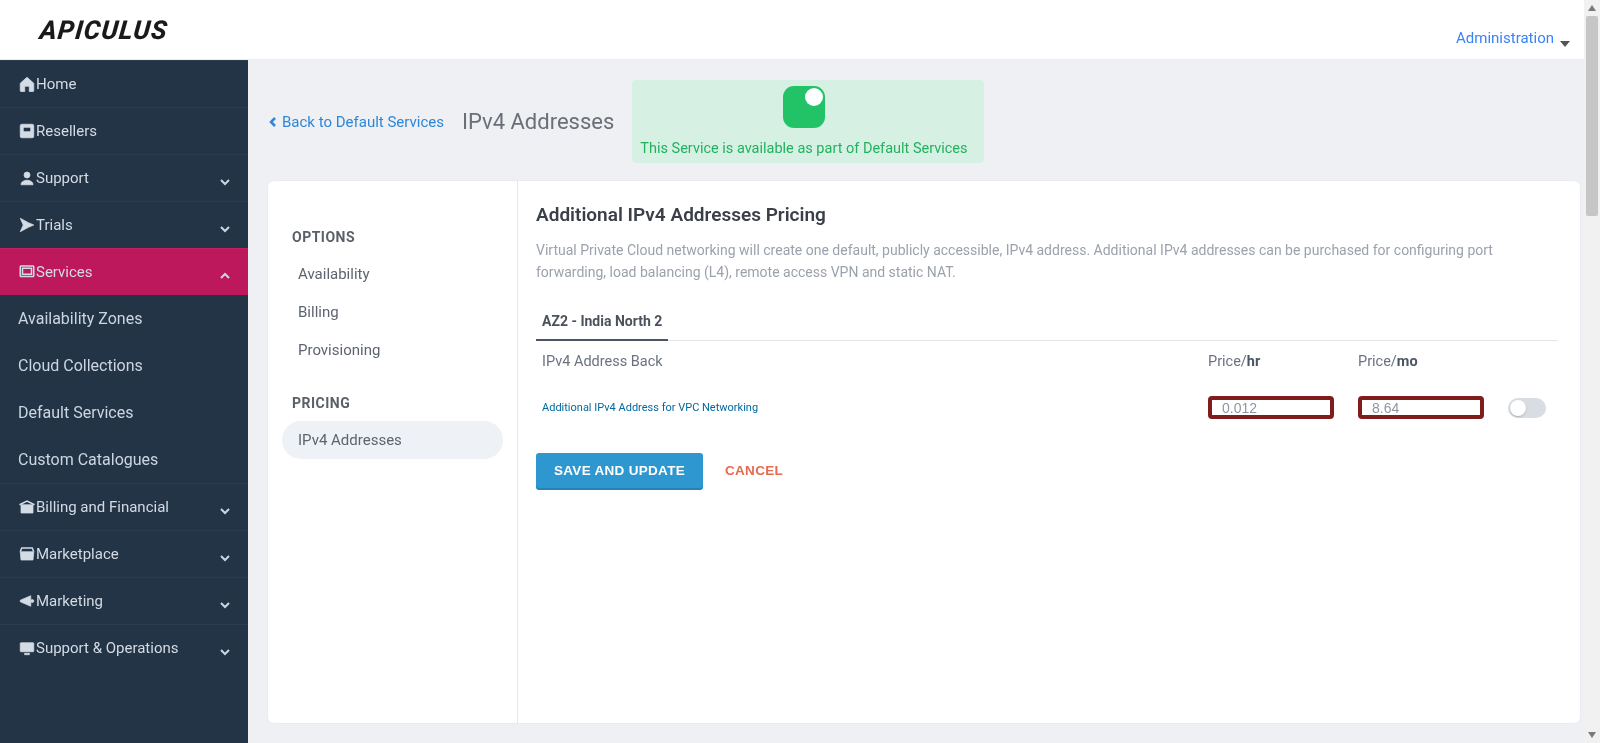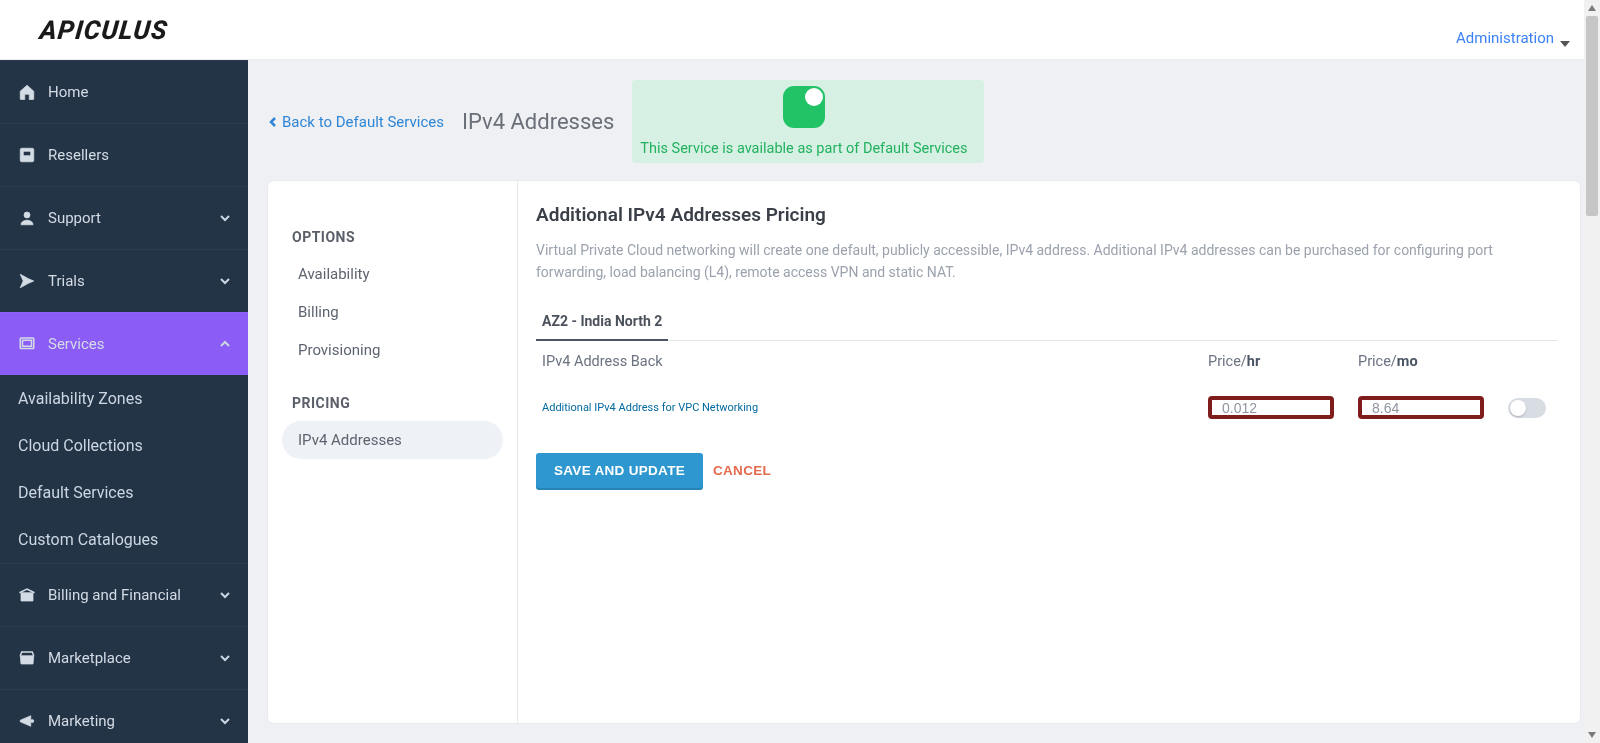--- a/index.html
+++ b/index.html
@@ -10,22 +10,22 @@
   .header { height:60px; display:flex; align-items:center; justify-content:space-between; padding:0 30px 0 40px; border-bottom:1px solid #eaecef; background:#fff; }
   .logo { font-weight:800; font-size:26px; letter-spacing:1px; color:#1a1a1a; font-style:italic; transform:skewX(-6deg); }
   .admin-dd { display:flex; align-items:flex-end; gap:6px; color:#3b82f6; cursor:pointer; font-size:15px;margin-top:16px; }
   .caret-down { width:0; height:0; border-left:5px solid transparent; border-right:5px solid transparent; border-top:6px solid #555; }
 
   
   .body { flex:1; display:flex; min-height:0; }
 
   
   .sidebar { width:248px; background:#243447; color:#d3dbe4; display:flex; flex-direction:column; overflow-y:auto; }
-  .side-item { display:flex; padding:22px 18px; gap:12px; font-size:15px; cursor:pointer; border-top:1px solid rgba(255,255,255,0.04); position:relative; }
-  .side-item.active { background:#8b5cf6; }
+  .side-item { display:flex; align-items:center; padding:14px 18px; gap:0; font-size:15px; cursor:pointer; border-top:1px solid rgba(255,255,255,0.04); position:relative; }
+  .side-item.active { background:#be185d; }
   .side-icon { width:18px; height:18px; display:inline-flex; align-items:center; justify-content:center; flex:0 0 18px; }
   .side-icon svg { width:18px; height:18px; fill:#d3dbe4; stroke:#d3dbe4; }
   .side-label { flex:1; }
   .chev { width:10px; height:10px; }
   .chev svg { width:10px; height:10px; stroke:#cbd6e2; fill:none; stroke-width:2; }
   .side-sub { padding:14px 18px 14px 18px; font-size:16px; color:#cbd6e2; cursor:pointer; }
 
   
   .main { flex:1; background:#eef0f3; display:flex; flex-direction:column; min-width:0; }
 
@@ -58,21 +58,21 @@
   .grid-head { font-size:14.5px; color:#6b7280; }
   .col-name { flex:1; padding-left:6px; }
   .col-hr, .col-mo { width:140px; }
   .col-toggle { width:50px; }
   .unit { font-weight:700; color:#4b5563; }
 
   .price-input { width:126px; height:23px; border:4px solid #7f1d1d; border-radius:4px; padding:0 10px; font-size:14px; color:#8f96a1; }
   .small-toggle { width:38px; height:20px; border-radius:10px; background:#d8dde4; position:relative; }
   .small-toggle .knob { width:16px; height:16px; border-radius:50%; background:#fff; position:absolute; top:2px; left:2px; box-shadow:0 1px 2px rgba(0,0,0,0.2); }
 
-  .actions { display:flex; gap:10px; align-items:center; margin-top:26px; }
+  .actions { display:flex; gap:22px; align-items:center; margin-top:26px; }
   .btn-primary { background:#2f97cf; color:#fff; border:none; padding:10px 18px; font-size:13.5px; font-weight:600; border-radius:3px; cursor:pointer; letter-spacing:0.3px; box-shadow:0 2px 0 #2783b6; }
   .btn-link-danger { color:#e66a4e; background:none; border:none; font-size:13.5px; font-weight:600; cursor:pointer; letter-spacing:0.3px; }
 
   
   .scroll-rail { position:absolute; right:0; top:0; width:16px; height:100%; background:#f1f1f1; }
   .scroll-up, .scroll-down { height:16px; display:flex; align-items:center; justify-content:center; }
   .scroll-up svg, .scroll-down svg { width:10px; height:10px; fill:#7a7a7a; }
   .scroll-thumb { position:absolute; top:16px; left:2px; right:2px; height:200px; background:#c6c6c6; border-radius:2px; }
   .scroll-down { position:absolute; bottom:0; width:100%; }
 </style>

